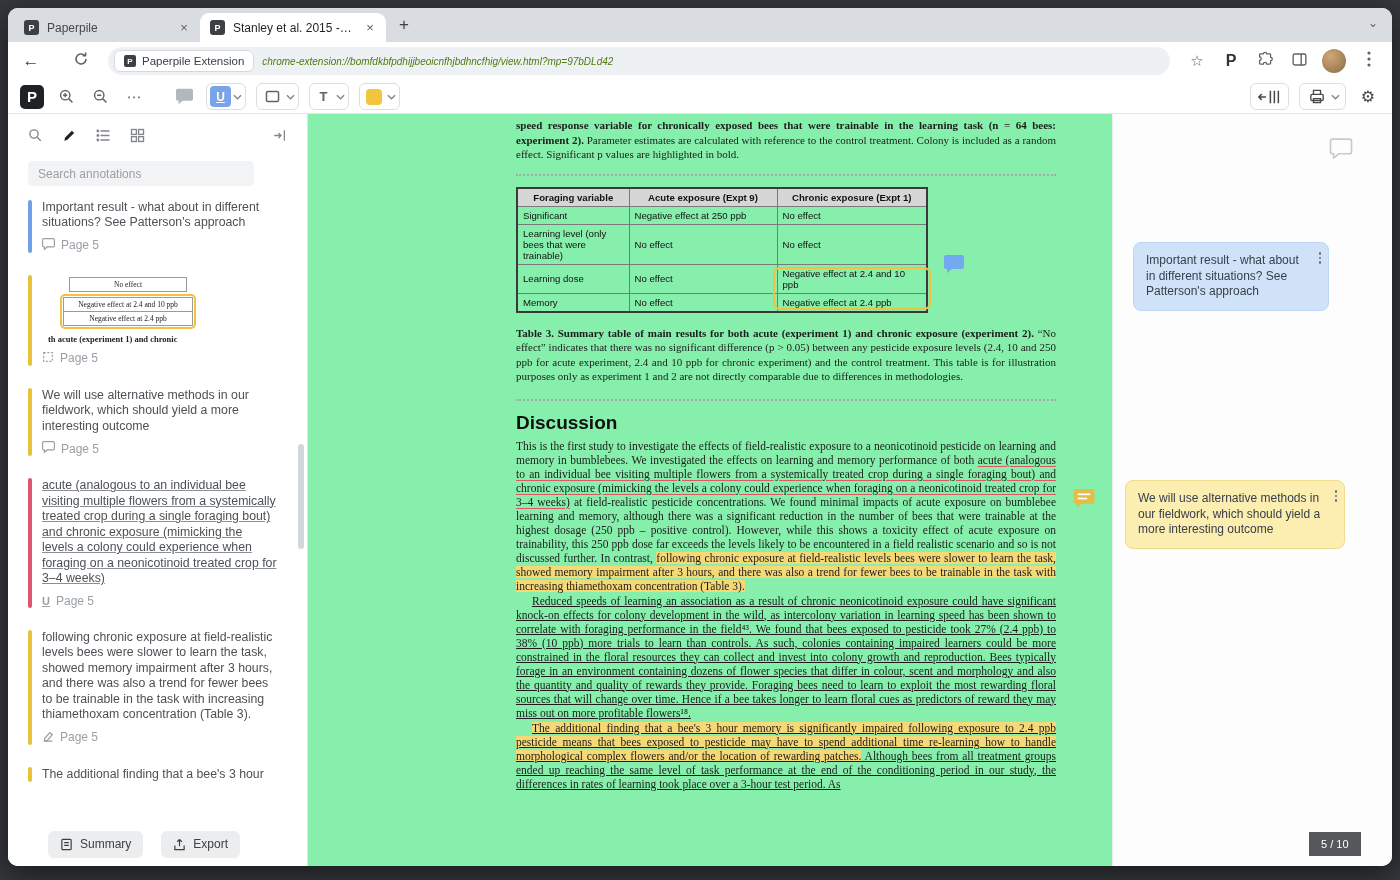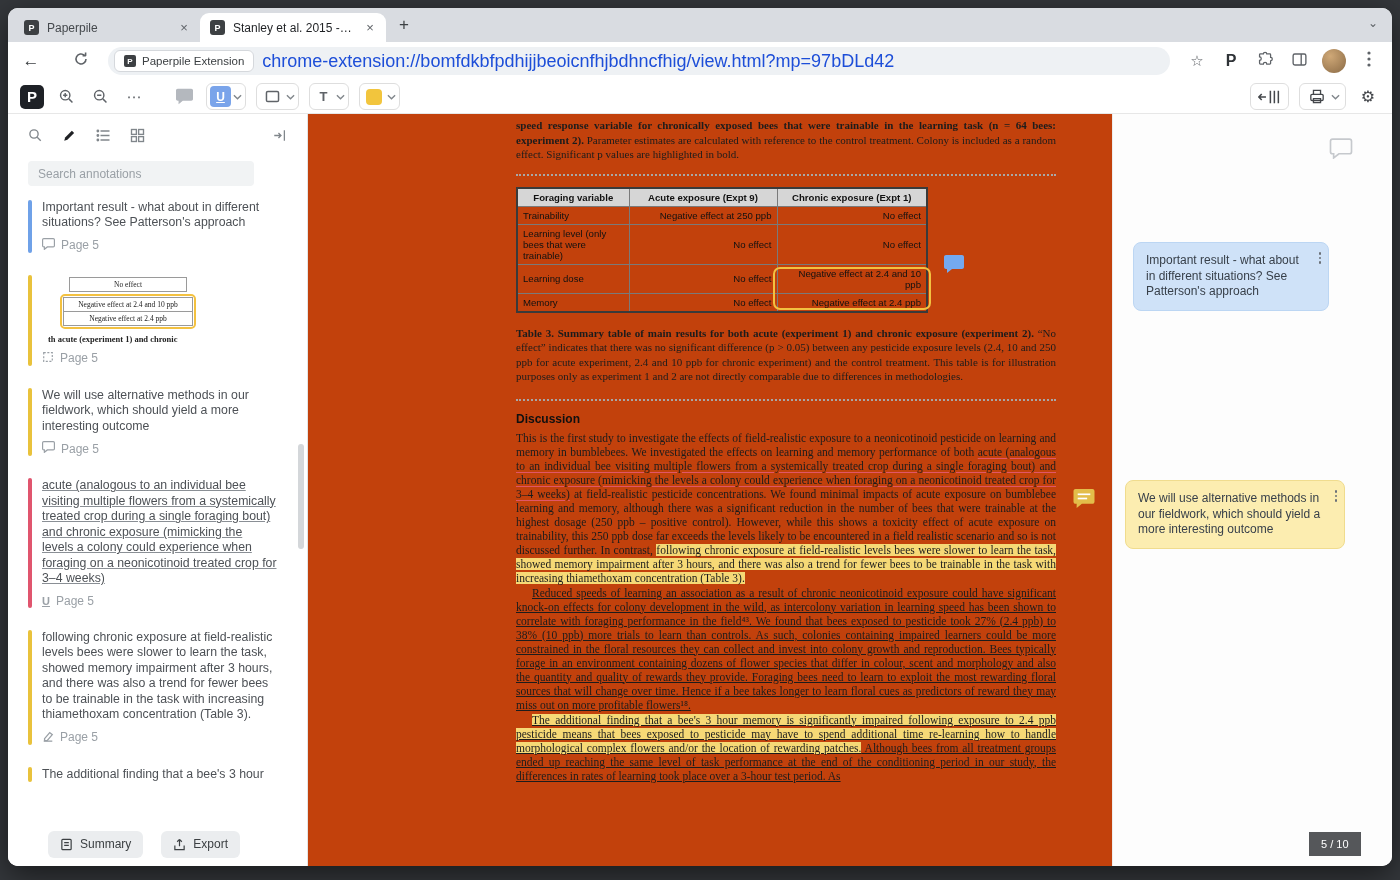--- a/index.html
+++ b/index.html
@@ -30,21 +30,21 @@
             padding:0 12px; gap:10px; flex-shrink:0; }
   .nav-ic { color:#5f6368; font-size:16px; width:22px; text-align:center; }
   .back { color:#3c4043; font-size:17px; }
   .omnibox { flex:1; height:28px; background:#eef1f4; border-radius:14px; display:flex;
              align-items:center; padding:0 6px 0 6px; gap:8px; min-width:0; margin:0 6px; }
   .chip { background:#fff; border:1px solid #d5d8dc; border-radius:6px; height:22px;
           display:flex; align-items:center; gap:6px; padding:0 9px; font-size:11.5px;
           color:#3c4043; white-space:nowrap; }
   .chip-ic { width:12px; height:12px; border-radius:2px; background:#3d4043; color:#fff;
              font-size:8px; font-weight:bold; display:flex; align-items:center; justify-content:center; }
-  .url { font-size:18px; color:#1d4ed8; white-space:nowrap; overflow:hidden; }
+  .url { font-size:10px; color:#4d7c0f; white-space:nowrap; overflow:hidden;font-style:italic; }
   .nav-right { display:flex; align-items:center; gap:12px; }
   .avatar { width:24px; height:24px; border-radius:50%;
             background:radial-gradient(circle at 35% 30%, #cfa877, #8a6a45); }
 
   
   .pp-toolbar { height:34px; background:#fff; border-bottom:1px solid #e7e7e7;
                 display:flex; align-items:center; padding:0 12px; gap:10px; flex-shrink:0; }
   .pp-logo { width:24px; height:24px; border-radius:5px; background:#1e2126; color:#fff;
              font-weight:bold; font-size:15px; display:flex; align-items:center;
              justify-content:center; }
@@ -58,21 +58,21 @@
   .t-btn { font-size:13px; font-weight:bold; color:#5f6368; width:21px; text-align:center; }
   .swatch { width:16px; height:16px; border-radius:4px; background:#f2c53d; margin:0 3px; }
   .chev { display:flex; align-items:center; }
   .spacer { flex:1; }
   .comment-tool svg { display:block; }
 
   
   .main { flex:1; display:flex; min-height:0; }
   .sidebar { width:300px; border-right:1px solid #e4e4e4; background:#fff; display:flex;
              flex-direction:column; position:relative; flex-shrink:0; }
-  .page { width:804px; background:#c2410c; position:relative; overflow:hidden; flex-shrink:0; }
+  .page { width:804px; background:#86efac; position:relative; overflow:hidden; flex-shrink:0; }
   .rmargin { flex:1; background:#fdfdfd; border-left:1px solid #ededed; position:relative; }
 
   
   .sb-icons { display:flex; align-items:center; gap:19px; padding:14px 20px 4px; color:#80868b; }
   .sb-icons .active-ic { color:#1f2124; }
   .sb-icons .collapse { margin-left:auto; }
   .sb-search { margin:10px 20px 14px; width:226px; height:25px; background:#f1f3f4;
                border:none; border-radius:4px; font-size:12px; padding:0 10px; color:#333;
                outline:none; font-family:"Liberation Sans",sans-serif; }
   .sb-search::placeholder { color:#9aa0a6; }
@@ -108,26 +108,26 @@
   .content { position:absolute; left:208px; top:0; width:540px;
              font-family:"Liberation Serif",serif; color:#1c1c1c; }
   .smalltext { font-size:11px; line-height:14.5px; text-align:justify; margin-top:4px; }
   .dotted { border-top:2px dotted #a8a8a8; height:0; margin:12px 0 11px; }
   .table-wrap { position:relative; width:412px; }
   table.results { border-collapse:collapse; border:2px solid #3a3a3a;
                   font-family:"Liberation Sans",sans-serif; }
   .results th,.results td { border:1px solid #7a7a7a; font-size:9.6px; line-height:11px;
                             padding:3px 5px; color:#111; }
   .results th { background:#d6d6d6; text-align:center; }
-  .results td { text-align:right; }
+  .results td { text-align:left; }
   .results td.rv { text-align:left; }
   .tbl-hl { position:absolute; left:257px; top:80px; width:158px; height:43px;
             border:2.5px solid #f3c140; border-radius:7px; }
   .caption { font-size:11px; line-height:14.5px; text-align:justify; margin-top:13px; }
-  .disc-h { font-family:"Liberation Sans",sans-serif; font-weight:bold; font-size:12px;
+  .disc-h { font-family:"Liberation Sans",sans-serif; font-weight:bold; font-size:19px;
             color:#101010; margin:2px 0 5px; }
   .para { font-size:11.5px; line-height:14px; text-align:justify; }
   .para.ind { text-indent:16px;text-decoration:underline; }
   .hl { background:#f6d976; }
   .redline { text-decoration:underline; text-decoration-color:#e05667; text-underline-offset:2px; }
   .bubble { position:absolute; }
 
   
   .mcard { position:absolute; border-radius:8px; padding:10px 22px 10px 12px; font-size:12px;
            line-height:1.3; color:#38404a; }
@@ -462,21 +462,21 @@
                 <col style="width:148px">
                 <col style="width:150px">
               </colgroup>
             <tbody>
                 <tr>
               <th>Foraging variable</th>
               <th>Acute exposure (Expt 9)</th>
               <th>Chronic exposure (Expt 1)</th>
             </tr>
             <tr>
-              <td class="rv">Trainability</td>
+              <td class="rv">Significant</td>
               <td>Negative effect at 250 ppb</td>
               <td>No effect</td>
             </tr>
             <tr>
               <td class="rv">Learning level (only bees that were trainable)</td>
               <td>No effect</td>
               <td>No effect</td>
             </tr>
             <tr>
               <td class="rv">Learning dose</td>

